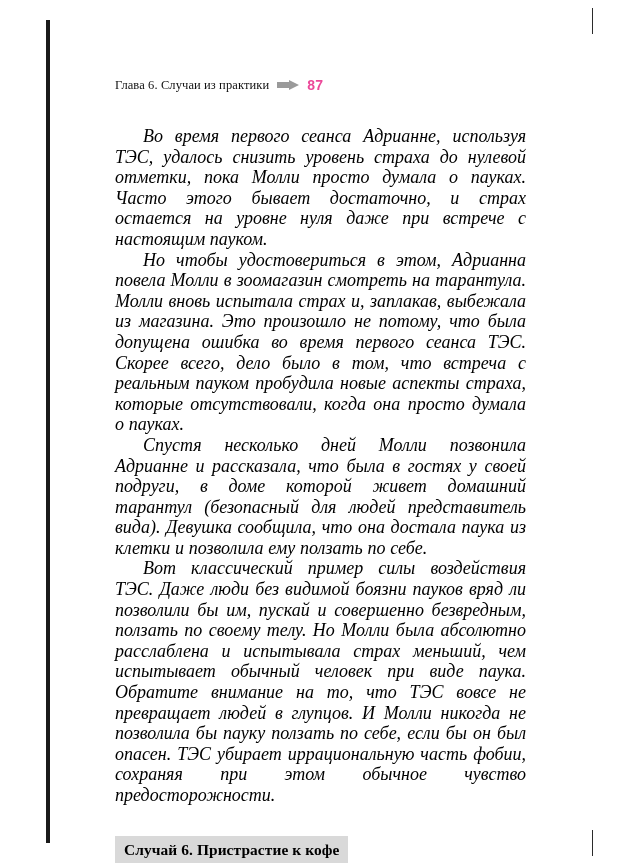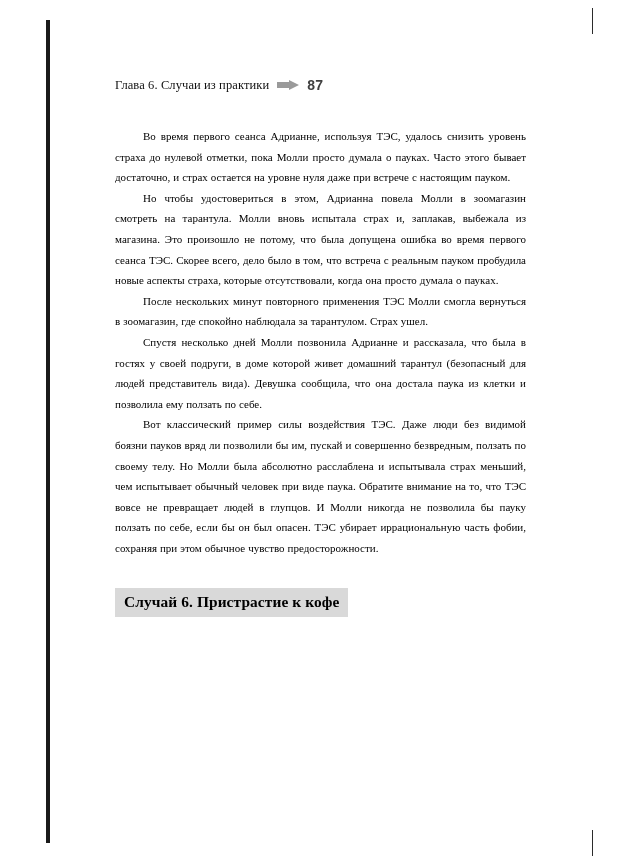--- a/index.html
+++ b/index.html
@@ -75,33 +75,34 @@
     margin-left: 8px;
     margin-right: 8px;
     display: inline-flex;
     align-items: center;
     color: #8f8f8f;
   }
   .header-page {
     font-family: "Liberation Sans", sans-serif;
     font-weight: bold;
     font-size: 14px;
-    color: #404040;
+    color: #ec4899;
     letter-spacing: 0.3px;
   }
 
   
   p.body-par {
     margin: 0;
-    font-size: 11px;
+    font-size: 18px;
     line-height: 20.6px;
     text-align: justify;
     text-indent: 28px;
     hyphens: manual;
     word-spacing: 0.2px;
+    font-style: italic;
   }
   p.body-par + p.body-par {
     margin-top: 0px;
   }
 
   
   .section-head {
     margin-top: 30px;
     margin-bottom: 14px;
     display: inline-block;
@@ -133,21 +134,20 @@
       <span class="header-arrow">
         <svg width="22" height="10" viewBox="0 0 22 10" aria-hidden="true">
           <polygon points="0,2 12,2 12,0 22,5 12,10 12,8 0,8" fill="#9a9a9a"></polygon>
         </svg>
       </span>
       <span class="header-page">87</span>
     </div>
 
     <p class="body-par">Во время первого сеанса Адрианне, используя ТЭС, удалось снизить уровень страха до нулевой отметки, пока Молли просто думала о пауках. Часто этого бывает достаточно, и страх остается на уровне нуля даже при встрече с настоящим пауком.</p>
     <p class="body-par">Но чтобы удостовериться в этом, Адрианна повела Молли в зоомагазин смотреть на тарантула. Молли вновь испытала страх и, заплакав, выбежала из магазина. Это произошло не потому, что была допущена ошибка во время первого сеанса ТЭС. Скорее всего, дело было в том, что встреча с реальным пауком пробудила новые аспекты страха, которые отсутствовали, когда она просто думала о пауках.</p>
-    <p class="body-par">После нескольких минут повторного применения ТЭС Молли смогла вернуться в зоомагазин, где спокойно наблюдала за тарантулом. Страх ушел.</p>
     <p class="body-par">Спустя несколько дней Молли позвонила Адрианне и рассказала, что была в гостях у своей подруги, в доме которой живет домашний тарантул (безопасный для людей представитель вида). Девушка сообщила, что она достала паука из клетки и позволила ему ползать по себе.</p>
     <p class="body-par">Вот классический пример силы воздействия ТЭС. Даже люди без видимой боязни пауков вряд ли позволили бы им, пускай и совершенно безвредным, ползать по своему телу. Но Молли была абсолютно расслаблена и испытывала страх меньший, чем испытывает обычный человек при виде паука. Обратите внимание на то, что ТЭС вовсе не превращает людей в глупцов. И Молли никогда не позволила бы пауку ползать по себе, если бы он был опасен. ТЭС убирает иррациональную часть фобии, сохраняя при этом обычное чувство предосторожности.</p>
 
     <div class="section-head">
       <span class="section-head-inner">Случай 6. Пристрастие к кофе</span>
     </div>
 
     
 
   </div>

